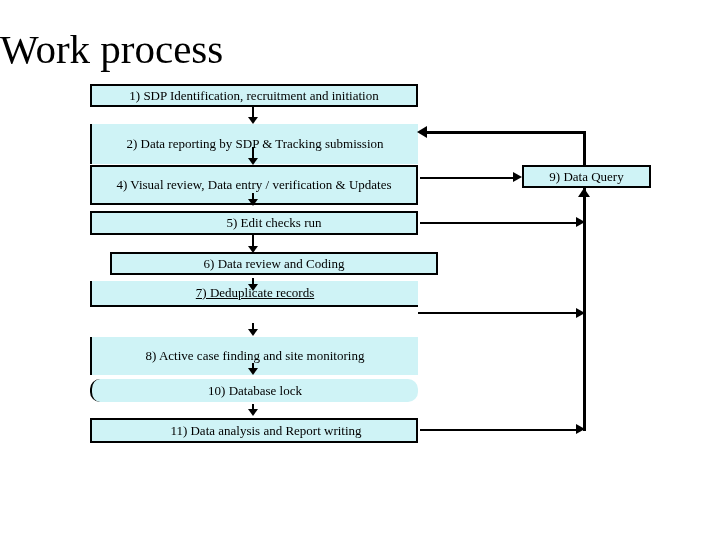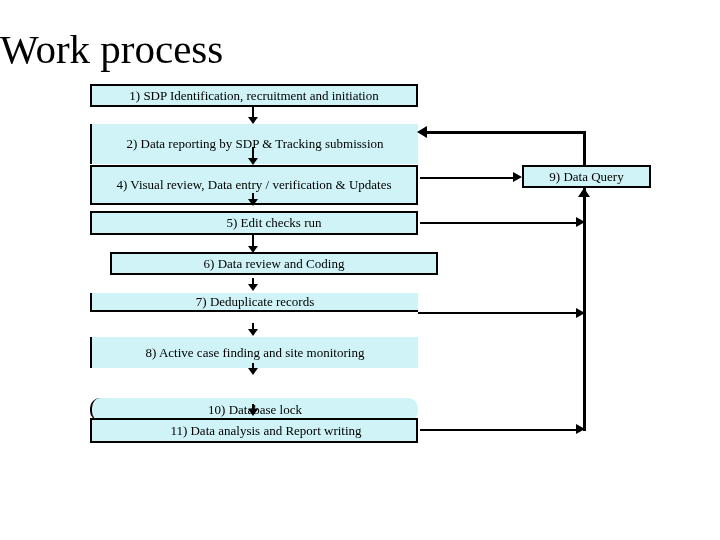--- a/index.html
+++ b/index.html
@@ -27,23 +27,23 @@
   }
   .bordered   { border: 2px solid var(--line); }
   .tick       { border-left: 2px solid var(--line); }
   .tickbottom { border-left: 2px solid var(--line); border-bottom: 2px solid var(--line); }
 
   #box1  { top:  84px; height: 23px; }
   #box2  { top: 124px; height: 40px; }
   #box4  { top: 165px; height: 40px; }
   #box5  { top: 211px; height: 24px; padding-left: 40px; }
   #box6  { top: 252px; height: 23px; margin-left: 20px; }
-  #box7  { top: 293px; height: 19px; }
-  #box8  { top: 337px; height: 31px; }
-  #box10 { top: 398px; height: 23px; border-radius: 10px; }
+  #box7  { top: 281px; height: 26px; text-decoration: underline; }
+  #box8  { top: 337px; height: 38px; }
+  #box10 { top: 379px; height: 23px; border-radius: 10px; }
   #box11 { top: 418px; height: 25px; padding-left: 24px; }
   #box9  { left: 522px; top: 165px; width: 129px; height: 23px; }
 
   .line { position: absolute; background: var(--line); }
   .tri  { position: absolute; width: 0; height: 0; }
 
   .arr-down  { border-left: 5px solid transparent; border-right: 5px solid transparent; border-top: 7px solid var(--line); }
   .arr-right { border-top: 5px solid transparent; border-bottom: 5px solid transparent; border-left: 9px solid var(--line); }
   .arr-left  { border-top: 6px solid transparent; border-bottom: 6px solid transparent; border-right: 10px solid var(--line); }
   .arr-up    { border-left: 6px solid transparent; border-right: 6px solid transparent; border-bottom: 9px solid var(--line); }

